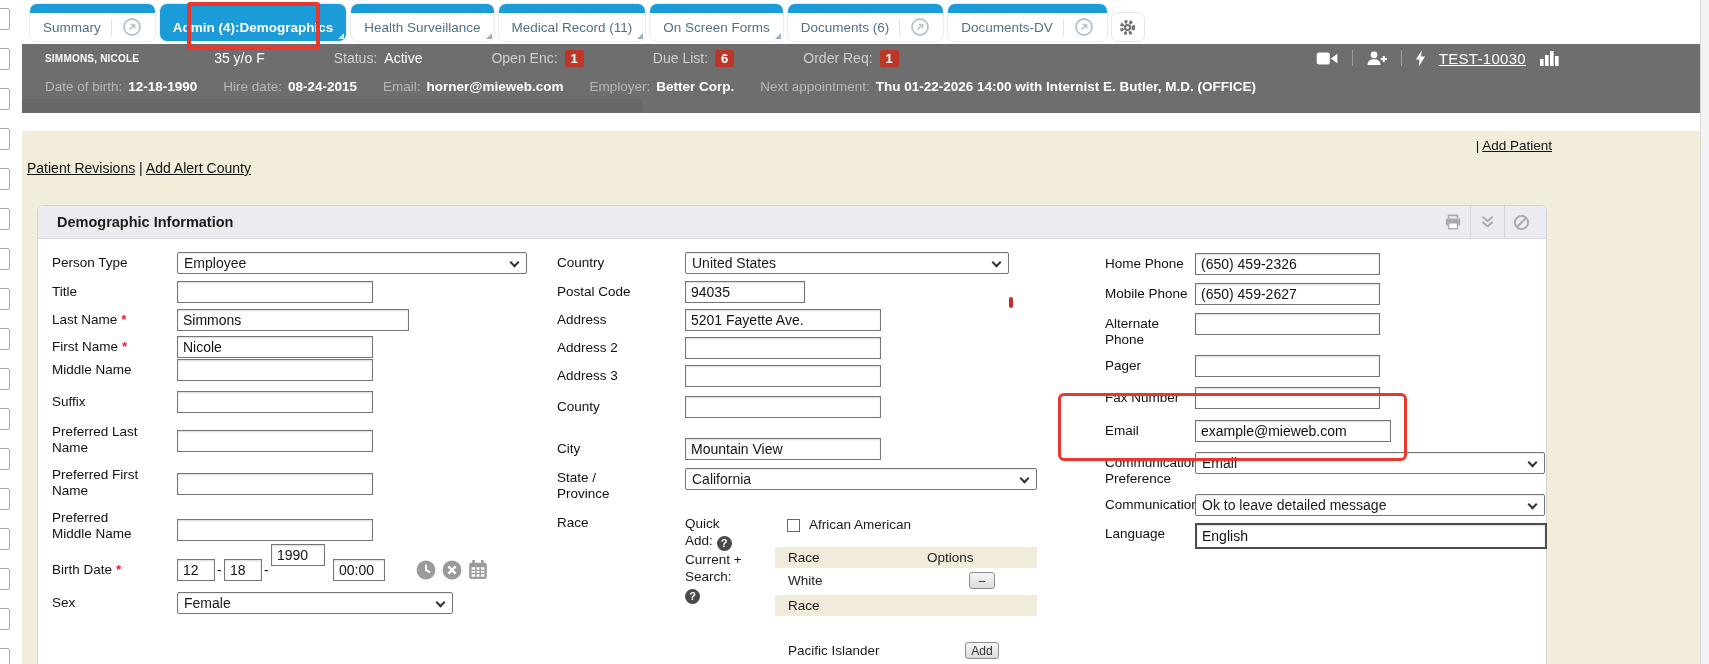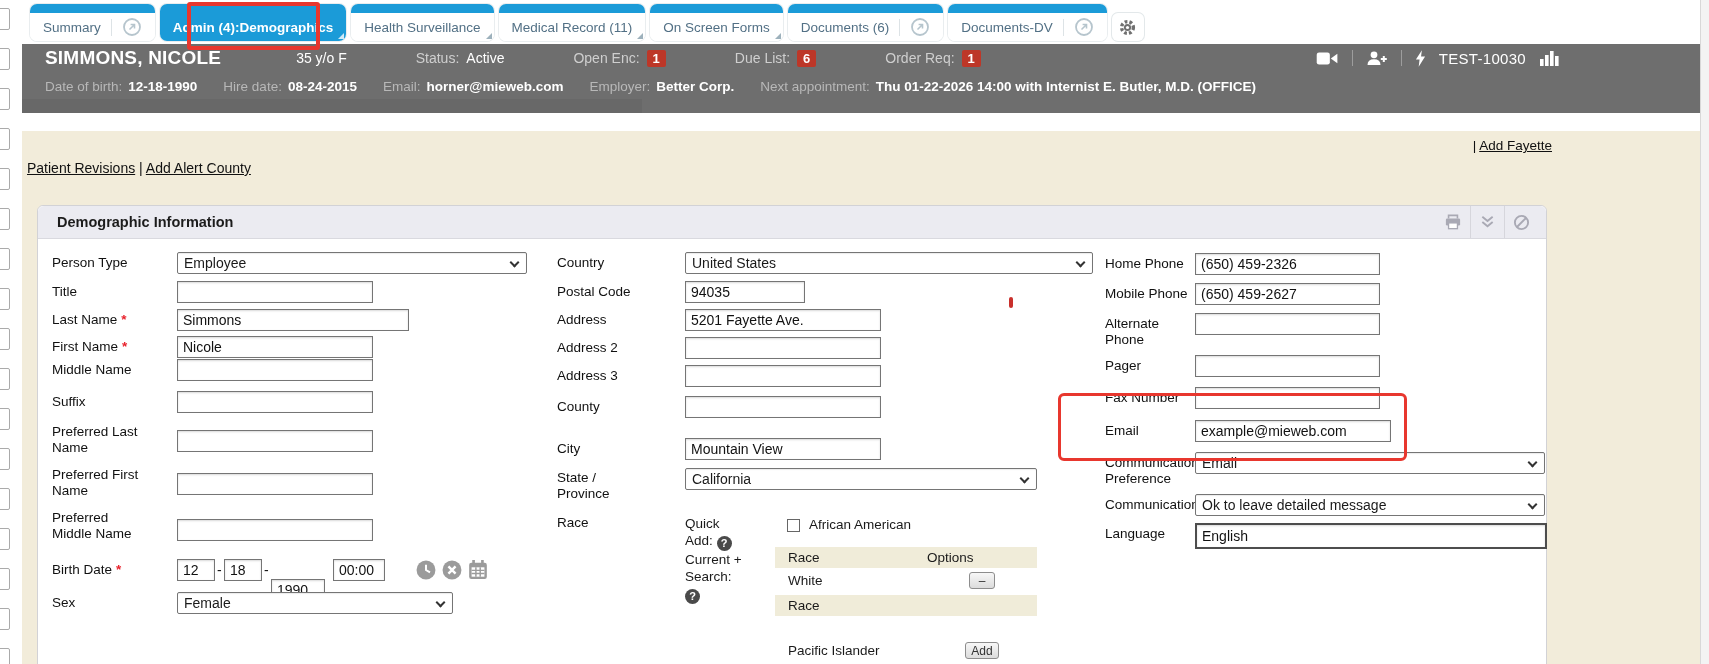--- a/index.html
+++ b/index.html
@@ -23,28 +23,28 @@
   .fold::after { content:""; position:absolute; right:2px; bottom:2px; width:0; height:0;
     border-left:6px solid transparent; border-bottom:6px solid #9db1bc; }
   .chip.active.fold::after { border-bottom-color:#cfeaf8; }
   .ext-icon { display:inline-flex; color:#b6c5cd; }
   .gearchip { margin-top:9px; background:#fff; border-radius:6px; box-shadow:0 0 0 1px #e3e8ea; width:32px; height:28px; display:flex; align-items:center; justify-content:center; color:#6f6f6f; }
   
   .hdr { position:absolute; left:22px; top:44px; right:9px; height:69px; background:#6e6e6e; z-index:2; }
   .hdr-row1 { position:absolute; left:0; right:0; top:0; height:28px; display:flex; align-items:center; padding-left:23px; font-size:14px; color:#fff; }
   .hdr-row2 { position:absolute; left:0; right:0; top:28px; height:28px; display:flex; align-items:center; padding-left:23px; font-size:13.5px; }
   .hdr-shadow { position:absolute; left:0; top:55px; width:620px; height:14px; background:#646464; opacity:.55; }
-  .pname { font-weight:bold; font-size:19px; margin-right:30px; letter-spacing:.2px; }
+  .pname { font-weight:bold; font-size:10px; margin-right:30px; letter-spacing:.2px; }
   .glabel { color:#cfcfcf; margin-right:7px; }
   .gval { color:#fff; }
   .ggroup { display:flex; align-items:center; margin-right:24px;margin-left:45px; }
   .badge { background:#bd3728; color:#fff; font-weight:bold; font-size:13px; padding:1px 6px; border-radius:2px; }
   .hdr-icons { position:absolute; right:140px; top:0; height:28px; display:flex; align-items:center; gap:13px; color:#fff; }
   .vsep { width:1px; height:16px; background:#9d9d9d; }
-  .pid { font-size:15px; color:#fff; letter-spacing:.3px; }
+  .pid { font-size:15px; color:#fff; letter-spacing:.3px;text-decoration:underline; }
   .r2label { color:#b8b8b8; margin-right:6px; }
   .r2val { color:#fff; font-weight:600; }
   .r2group { display:flex; align-items:center; margin-right:26px; white-space:nowrap; }
   
   .whitestrip { position:absolute; left:22px; top:113px; right:9px; height:18px; background:#fff; z-index:1; }
   .beige { position:absolute; left:22px; top:131px; right:9px; bottom:0; background:#f2ecda; z-index:1; }
   .adddoc { position:absolute; top:138px; right:157px; font-size:13.5px; color:#111; z-index:3; }
   .adddoc a, .plinks a { color:#111; text-decoration:underline; cursor:pointer; }
   .plinks { position:absolute; left:27px; top:160px; font-size:14px; color:#111; z-index:3; }
   
@@ -254,21 +254,21 @@
   </div>
   <div class="hdr-shadow"></div>
 </div>
 
 <div class="whitestrip"></div>
 <div class="beige"></div>
 <div class="scrollrail"></div>
 
 <div class="adddoc">
   <span>|</span>
-  <a>Add Fayette</a>
+  <a>Add Patient</a>
 </div>
 
 <div class="plinks">
   <a>Patient Revisions</a>
   <span>|</span>
   <a>Add Alert County</a>
 </div>
 
 <div class="panel">
   <div class="panel-hdr">
@@ -321,21 +321,21 @@
 <input class="inp" style="left: 177px; top: 473px; width: 196px;" readonly="" value="">
 
 <div class="lbl" style="left:52px;top:510px;width:85px">Preferred Middle Name</div>
 <input class="inp" style="left: 177px; top: 519px; width: 196px;" readonly="" value="">
 
 <div class="lbl" style="left:52px;top:562px"><span>Birth Date</span><span class="req">*</span></div>
 <input class="inp" style="left: 177px; top: 559px; width: 38px;" readonly="" value="12">
 <span class="dash" style="left:217px;top:562px">-</span>
 <input class="inp" style="left: 224px; top: 559px; width: 38px;" readonly="" value="18">
 <span class="dash" style="left:264px;top:562px">-</span>
-<input class="inp" style="left: 271px; top: 579px; width: 54px;" readonly="" value="1990">
+<input class="inp" style="left: 271px; top: 544px; width: 54px;" readonly="" value="1990">
 <input class="inp" style="left: 333px; top: 559px; width: 52px;" readonly="" value="00:00">
 <span class="dticon" style="left:416px;top:560px">
   <svg width="20" height="20" viewBox="0 0 18 18">
       <circle cx="9" cy="9" r="8.5" fill="currentColor"></circle>
       <path d="M9 4.2 V9 L12.6 11.2" stroke="#fff" stroke-width="1.8" fill="none"></path>
     </svg>
 </span>
 <span class="dticon" style="left:442px;top:560px">
   <svg width="20" height="20" viewBox="0 0 18 18">
       <circle cx="9" cy="9" r="8.5" fill="currentColor"></circle>
@@ -348,21 +348,21 @@
       <path d="M5 0.8 V5 M13 0.8 V5" stroke="currentColor" stroke-width="2.4"></path>
       <rect x="3.2" y="7.5" width="11.6" height="8.5" fill="#fff"></rect>
       <path d="M3.2 10.3 H14.8 M3.2 13.1 H14.8 M7.1 7.5 V16 M11 7.5 V16" stroke="currentColor" stroke-width="1.3"></path>
     </svg>
 </span>
 
 <div class="lbl" style="left:52px;top:595px">Sex</div>
 <div class="sel" style="left:177px;top:592px;width:276px"><span>Female</span><span class="arr"></span></div>
 
 <div class="lbl" style="left:557px;top:255px">Country</div>
-<div class="sel" style="left:685px;top:252px;width:408px"><span>United States</span><span class="arr"></span></div>
+<div class="sel" style="left:685px;top:252px;width:324px"><span>United States</span><span class="arr"></span></div>
 
 <div class="lbl" style="left:557px;top:284px">Postal Code</div>
 <input class="inp" style="left: 685px; top: 281px; width: 120px;" readonly="" value="94035">
 
 <div class="lbl" style="left:557px;top:312px">Address</div>
 <input class="inp" style="left: 685px; top: 309px; width: 196px;" readonly="" value="5201 Fayette Ave.">
 
 <div class="lbl" style="left:557px;top:340px">Address 2</div>
 <input class="inp" style="left: 685px; top: 337px; width: 196px;" readonly="" value="">
 

